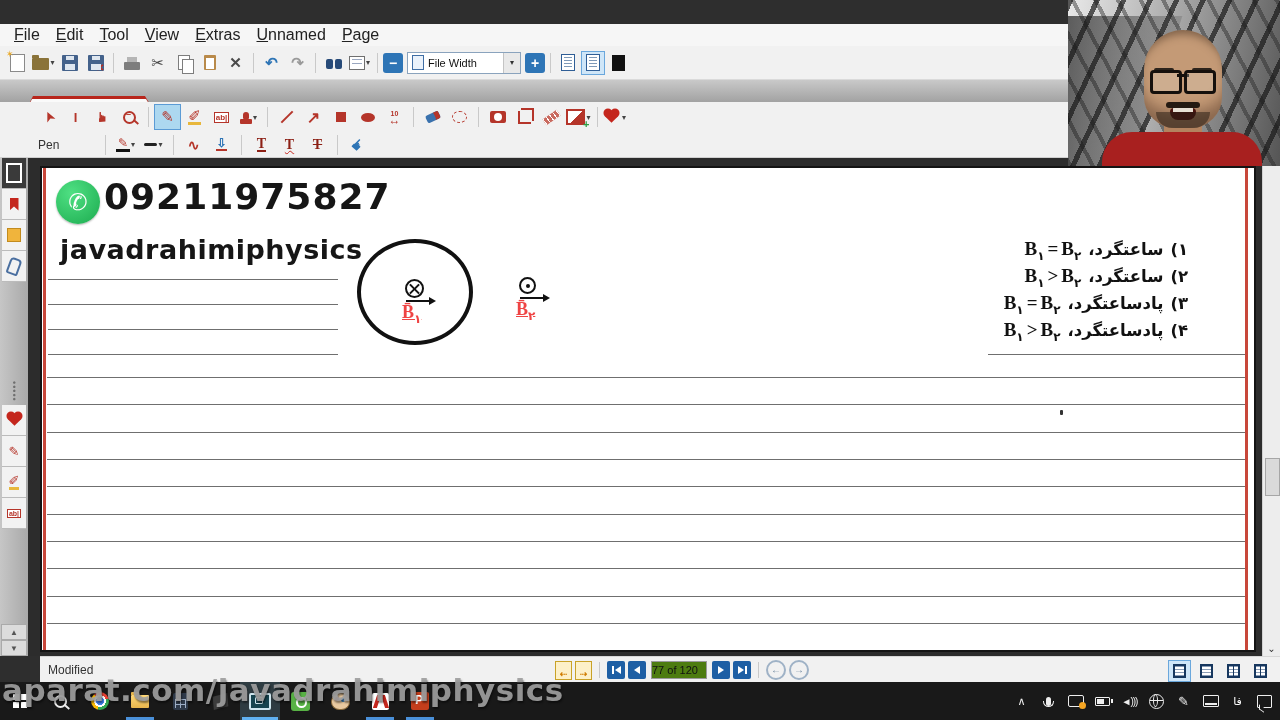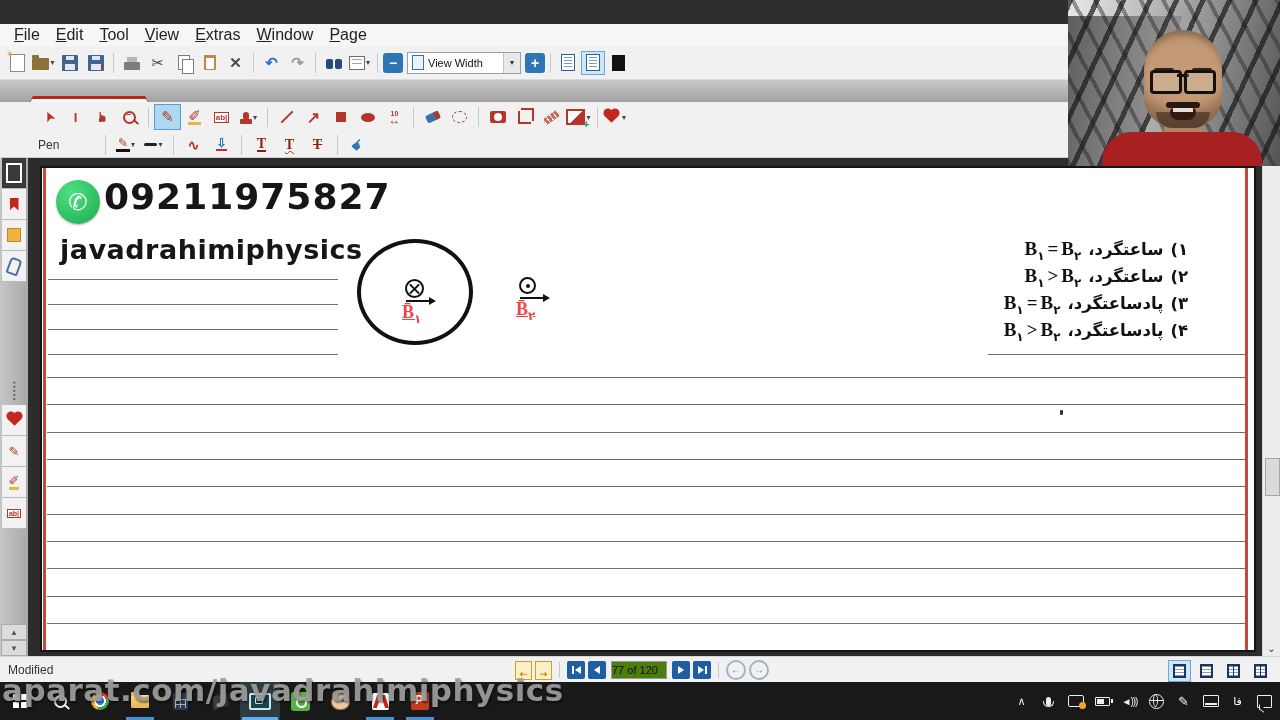--- a/index.html
+++ b/index.html
@@ -159,21 +159,21 @@
   .opt-formula sub{font-size:12px;font-family:"DejaVu Sans",sans-serif;}
   .opt-formula .op{margin:0 3px;}
   .stray-dot{position:absolute;left:1018px;top:242px;width:3px;height:5px;background:#333;border-radius:1px;}
 
   
   #vscroll{position:absolute;right:0;top:0;width:17px;height:100%;background:#ededed;border-left:1px solid #d2d2d2;}
   #vthumb{position:absolute;left:2px;top:300px;width:13px;height:36px;background:#dadada;border:1px solid #a6a6a6;}
   #vdown{position:absolute;left:0;bottom:2px;width:17px;text-align:center;color:#333;font-size:10px;}
 
   
-  #statusbar{top:656px;height:26px;background:#f1f1f1;border-top:1px solid #d7d7d7;}
+  #statusbar{top:656px;height:26px;background:#f1f1f1;border-top:1px solid #d7d7d7;margin-left:40px;}
   .status-text{margin-left:8px;font-size:12px;color:#333;}
   .navgroup{position:absolute;left:515px;top:3px;display:flex;align-items:center;gap:3px;}
   .annot-btn{width:15px;height:17px;background:#fdf0c8;border:1px solid #c9a227;position:relative;font-size:9px;color:#d07c00;display:flex;align-items:flex-end;justify-content:center;font-weight:bold;}
   .bluebtn{width:18px;height:18px;background:#1e5fa4;border-radius:2px;display:flex;align-items:center;justify-content:center;gap:1px;}
   .tri-l{width:0;height:0;border-top:4px solid transparent;border-bottom:4px solid transparent;border-right:6px solid #fff;}
   .tri-r{width:0;height:0;border-top:4px solid transparent;border-bottom:4px solid transparent;border-left:6px solid #fff;}
   .vbar{width:2px;height:8px;background:#fff;}
   .pagebox{width:54px;height:16px;background:#4d7c0f;border:1px solid #9a9a9a;font-size:11px;color:#111;text-align:left;line-height:16px;margin:0 2px;}
   .histbtn{width:16px;height:16px;border:2px solid #9fb2c6;border-radius:50%;color:#7189a0;font-size:10px;line-height:15px;text-align:center;font-weight:bold;}
   .laygroup{position:absolute;right:8px;top:3px;display:flex;gap:4px;}
@@ -268,21 +268,21 @@
 
 <div id="app">
 
 
   <div class="bar" id="menubar">
     <span class="menu-item">File</span>
     <span class="menu-item">Edit</span>
     <span class="menu-item">Tool</span>
     <span class="menu-item">View</span>
     <span class="menu-item">Extras</span>
-    <span class="menu-item">Window</span>
+    <span class="menu-item">Unnamed</span>
     <span class="menu-item">Page</span>
   </div>
 
   <div class="bar" id="toolbar1">
     <span class="tbtn">
         <span class="icon-newpage"></span>
       </span>
     <span class="tbtn">
         <span class="icon-folder-dark"></span>
         <span class="dd">▾</span>
@@ -323,21 +323,21 @@
         <span class="icon-binoc"></span>
       </span>
     <span class="tbtn">
         <span class="icon-gridfind"></span>
         <span class="dd">▾</span>
       </span>
     <i class="sep"></i>
     <span class="zbtn">−</span>
     <span class="combo">
       <span class="pg"></span>
-      <span class="val">View Width</span>
+      <span class="val">File Width</span>
       <span class="arr">▾</span>
     </span>
     <span class="zbtn">+</span>
     <i class="sep"></i>
     <span class="viewbtn">
         <span class="vpage"></span>
       </span>
     <span class="viewbtn active">
         <span class="vpage"></span>
       </span>

